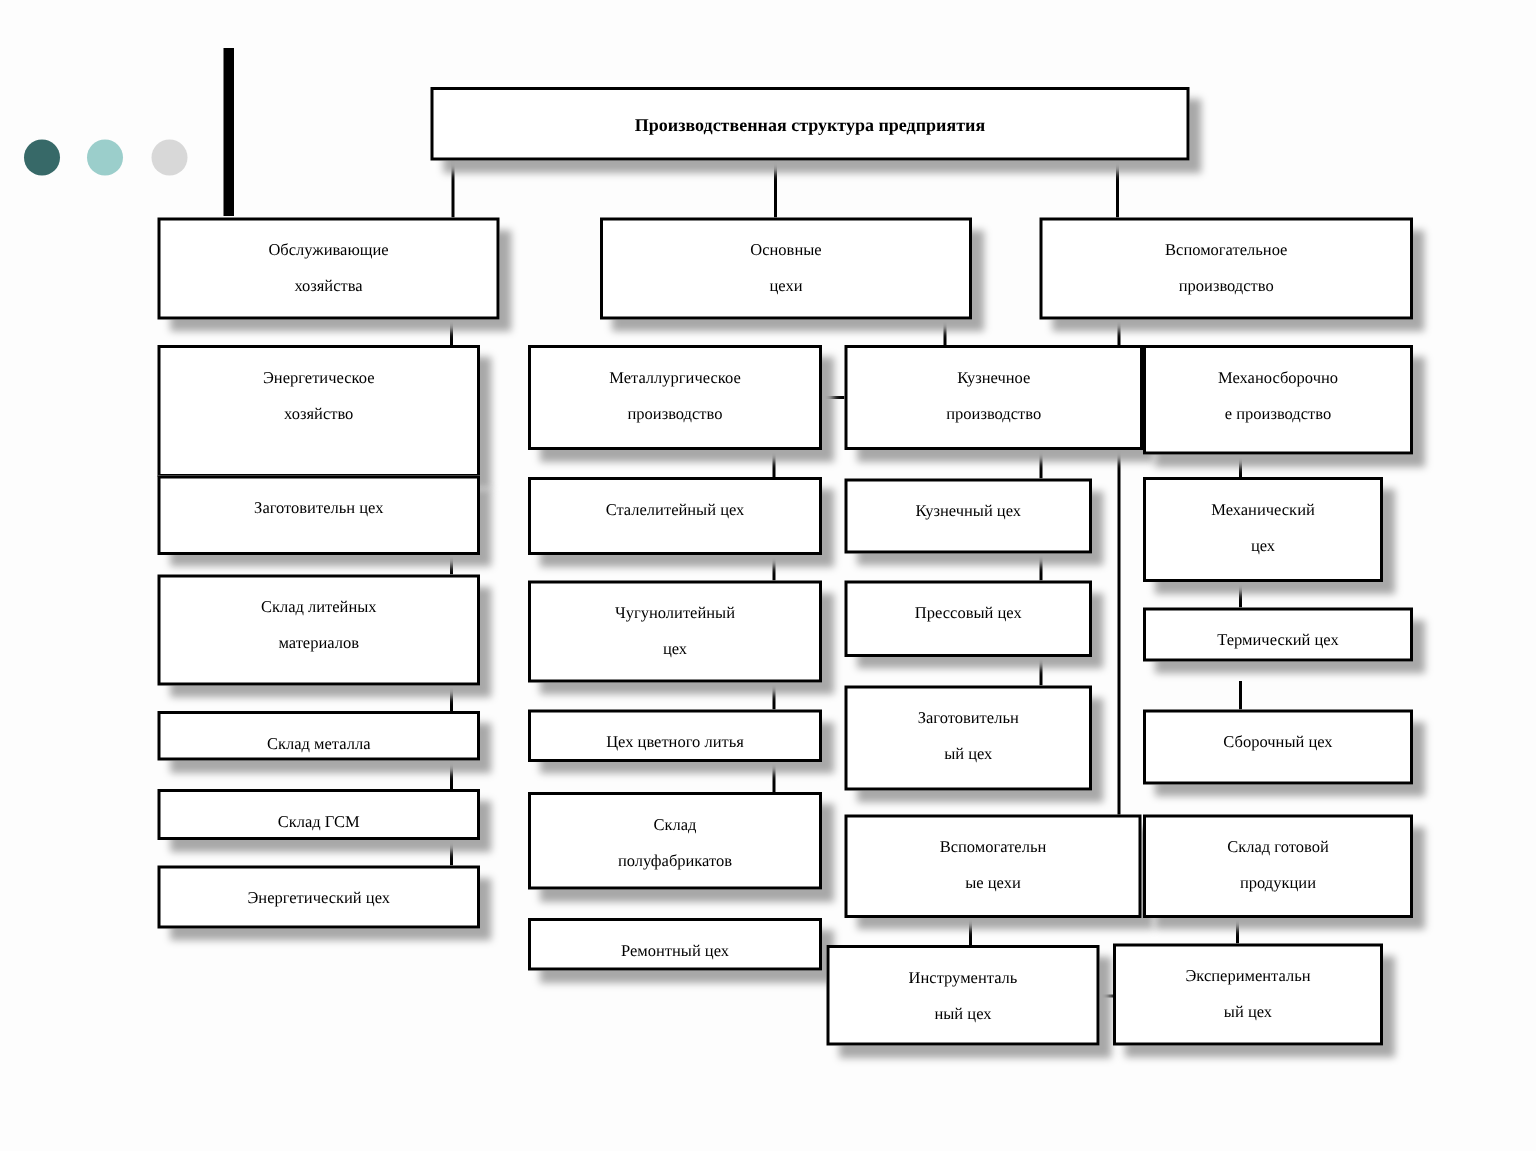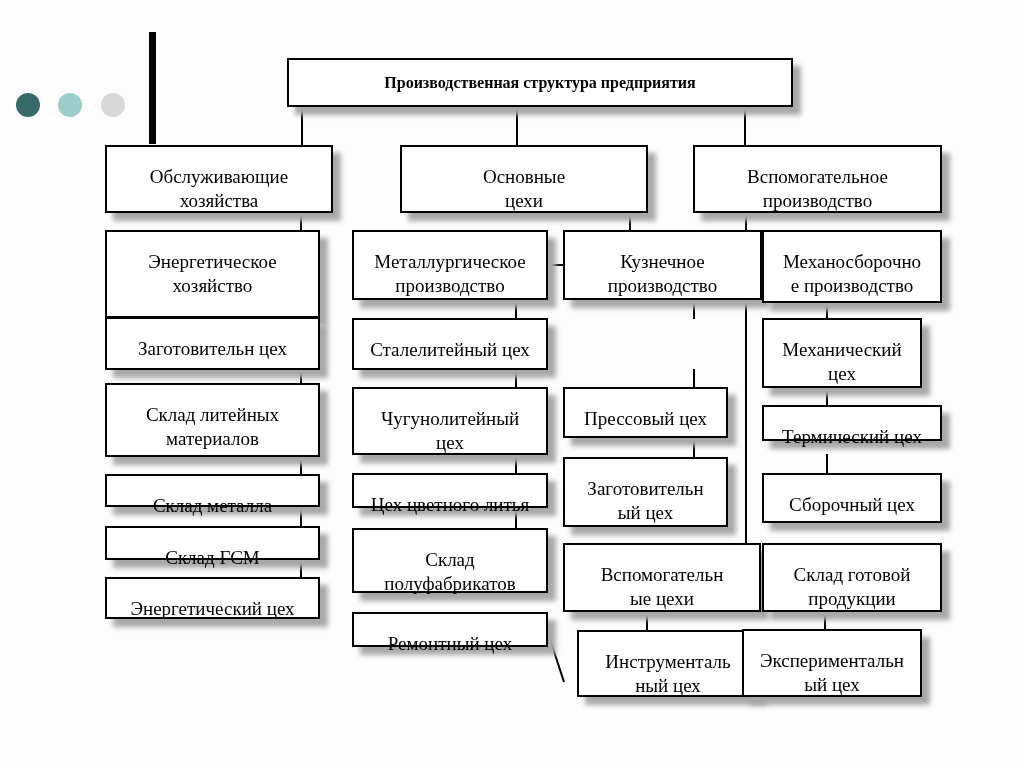--- a/index.html
+++ b/index.html
@@ -9,24 +9,24 @@
     position:relative;overflow:hidden;
   }
   #slide{position:absolute;left:0;top:0;width:1024px;height:767px;}
   #lines{position:absolute;left:0;top:0;z-index:1;}
   .node{
     position:absolute;z-index:2;box-sizing:border-box;
     background:#ffffff;border:2px solid #000;
     box-shadow:8px 8px 5px #a8a8a8;
     display:flex;justify-content:center;align-items:flex-start;
     text-align:center;white-space:pre-line;
-    font-size:19px;line-height:24px;padding-top:18px;
+    font-size:11px;line-height:24px;padding-top:8px;
   }
   .title-node{
-    font-weight:bold;font-size:16px;
+    font-weight:bold;font-size:12px;
     align-items:center;padding-top:0;
   }
 </style>
 </head>
 <body>
 
 <div id="slide">
 
   <svg id="lines" width="1024" height="767" viewBox="0 0 1024 767">
 
@@ -98,26 +98,27 @@
   <div class="node" style="left:352px;top:318px;width:196px;height:52px">Сталелитейный цех</div>
   <div class="node" style="left:352px;top:387px;width:196px;height:68px">Чугунолитейный
 цех</div>
   <div class="node" style="left:352px;top:473px;width:196px;height:35px">Цех цветного литья</div>
   <div class="node" style="left:352px;top:528px;width:196px;height:65px">Склад
 полуфабрикатов</div>
   <div class="node" style="left:352px;top:612px;width:196px;height:35px">Ремонтный цех</div>
 
   <div class="node" style="left:563px;top:230px;width:199px;height:70px">Кузнечное
 производство</div>
+  <div class="node" style="left:563px;top:319px;width:165px;height:50px">Кузнечный цех</div>
   <div class="node" style="left:563px;top:387px;width:165px;height:51px">Прессовый цех</div>
   <div class="node" style="left:563px;top:457px;width:165px;height:70px">Заготовительн
 ый цех</div>
   <div class="node" style="left:563px;top:543px;width:198px;height:69px">Вспомогательн
 ые цехи</div>
-  <div class="node" style="left:577px;top:630px;width:182px;height:67px">Инструменталь
+  <div class="node" style="left:551px;top:630px;width:182px;height:67px">Инструменталь
 ный цех</div>
 
   <div class="node" style="left:762px;top:230px;width:180px;height:73px">Механосборочно
 е производство</div>
   <div class="node" style="left:762px;top:318px;width:160px;height:70px">Механический
 цех</div>
   <div class="node" style="left:762px;top:405px;width:180px;height:36px">Термический цех</div>
   <div class="node" style="left:762px;top:473px;width:180px;height:50px">Сборочный цех</div>
   <div class="node" style="left:762px;top:543px;width:180px;height:69px">Склад готовой
 продукции</div>

